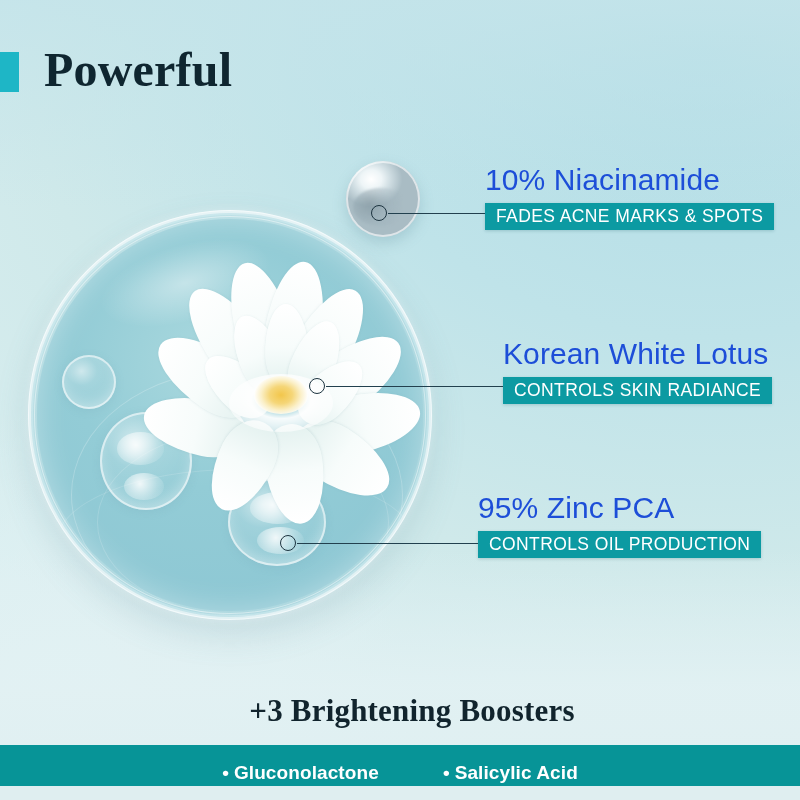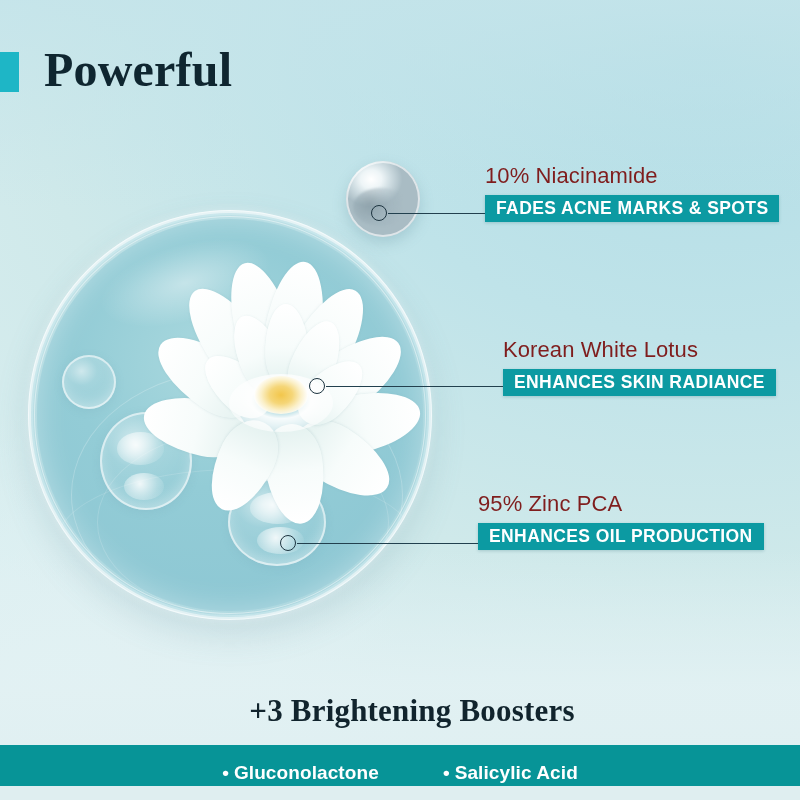--- a/index.html
+++ b/index.html
@@ -92,25 +92,25 @@
     z-index:5;}
 
   
   .marker{position:absolute;width:16px;height:16px;border-radius:50%;
     border:1.6px solid #1d3440;background:transparent;box-sizing:border-box;z-index:20;}
   .leader{position:absolute;height:0;border-top:1.4px solid #22404e;z-index:19;}
 
   .callout{position:absolute;z-index:22;}
   .callout-title{
     font-family:"Liberation Sans",sans-serif;
-    font-size:22px;color:#7f1d1d;letter-spacing:.1px;white-space:nowrap;margin:0 0 6px 0;
+    font-size:30px;color:#1d4ed8;letter-spacing:.1px;white-space:nowrap;margin:0 0 6px 0;
   }
   .badge{
     display:inline-block;background:#0c9aa2;color:#ffffff;
-    font-size:17.5px;font-weight:700;letter-spacing:.4px;
+    font-size:17.5px;font-weight:400;letter-spacing:.4px;
     padding:4px 11px 5px 11px;white-space:nowrap;line-height:1.05;
     box-shadow:0 1px 3px rgba(20,90,100,.22);
   }
 
   
   .accent-square{position:absolute;left:0;top:52px;width:19px;height:40px;background:#1eb6c6;}
   .title{position:absolute;left:44px;top:42px;width:420px;
     font-family:"Liberation Serif",serif;font-weight:700;
     font-size:48px;line-height:1.17;color:#0f2630;letter-spacing:.2px;}
 
@@ -190,26 +190,26 @@
   <div class="leader" style="left:297px;top:543px;width:190px;"></div>
   <div class="marker" style="left:280px;top:535px;"></div>
 
   <div class="callout" style="left:485px;top:163px;">
     <div class="callout-title">10% Niacinamide</div>
     <span class="badge">FADES ACNE MARKS &amp; SPOTS</span>
   </div>
 
   <div class="callout" style="left:503px;top:337px;">
     <div class="callout-title">Korean White Lotus</div>
-    <span class="badge">ENHANCES SKIN RADIANCE</span>
+    <span class="badge">CONTROLS SKIN RADIANCE</span>
   </div>
 
   <div class="callout" style="left:478px;top:491px;">
     <div class="callout-title">95% Zinc PCA</div>
-    <span class="badge">ENHANCES OIL PRODUCTION</span>
+    <span class="badge">CONTROLS OIL PRODUCTION</span>
   </div>
 
   <div class="accent-square"></div>
   <div class="title">
     <div>Powerful</div>
   </div>
 
   <div class="boosters">+3 Brightening Boosters</div>
 
   <div class="footer-bar">

